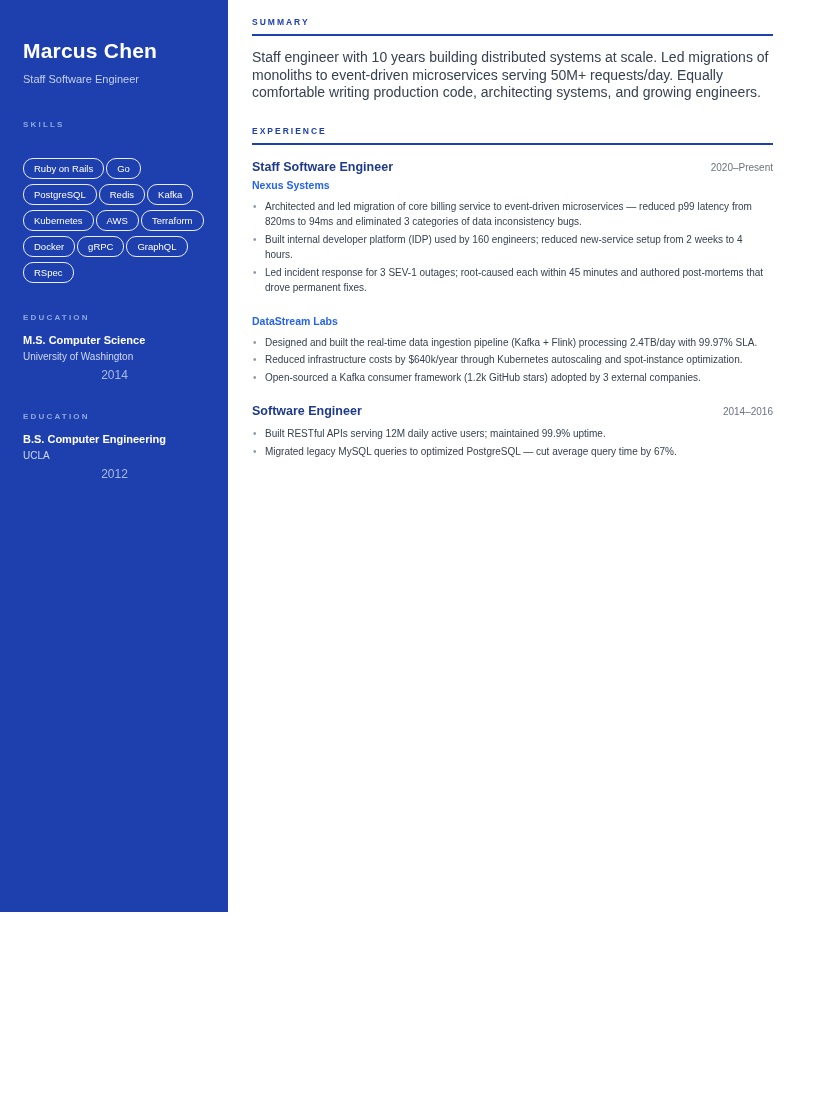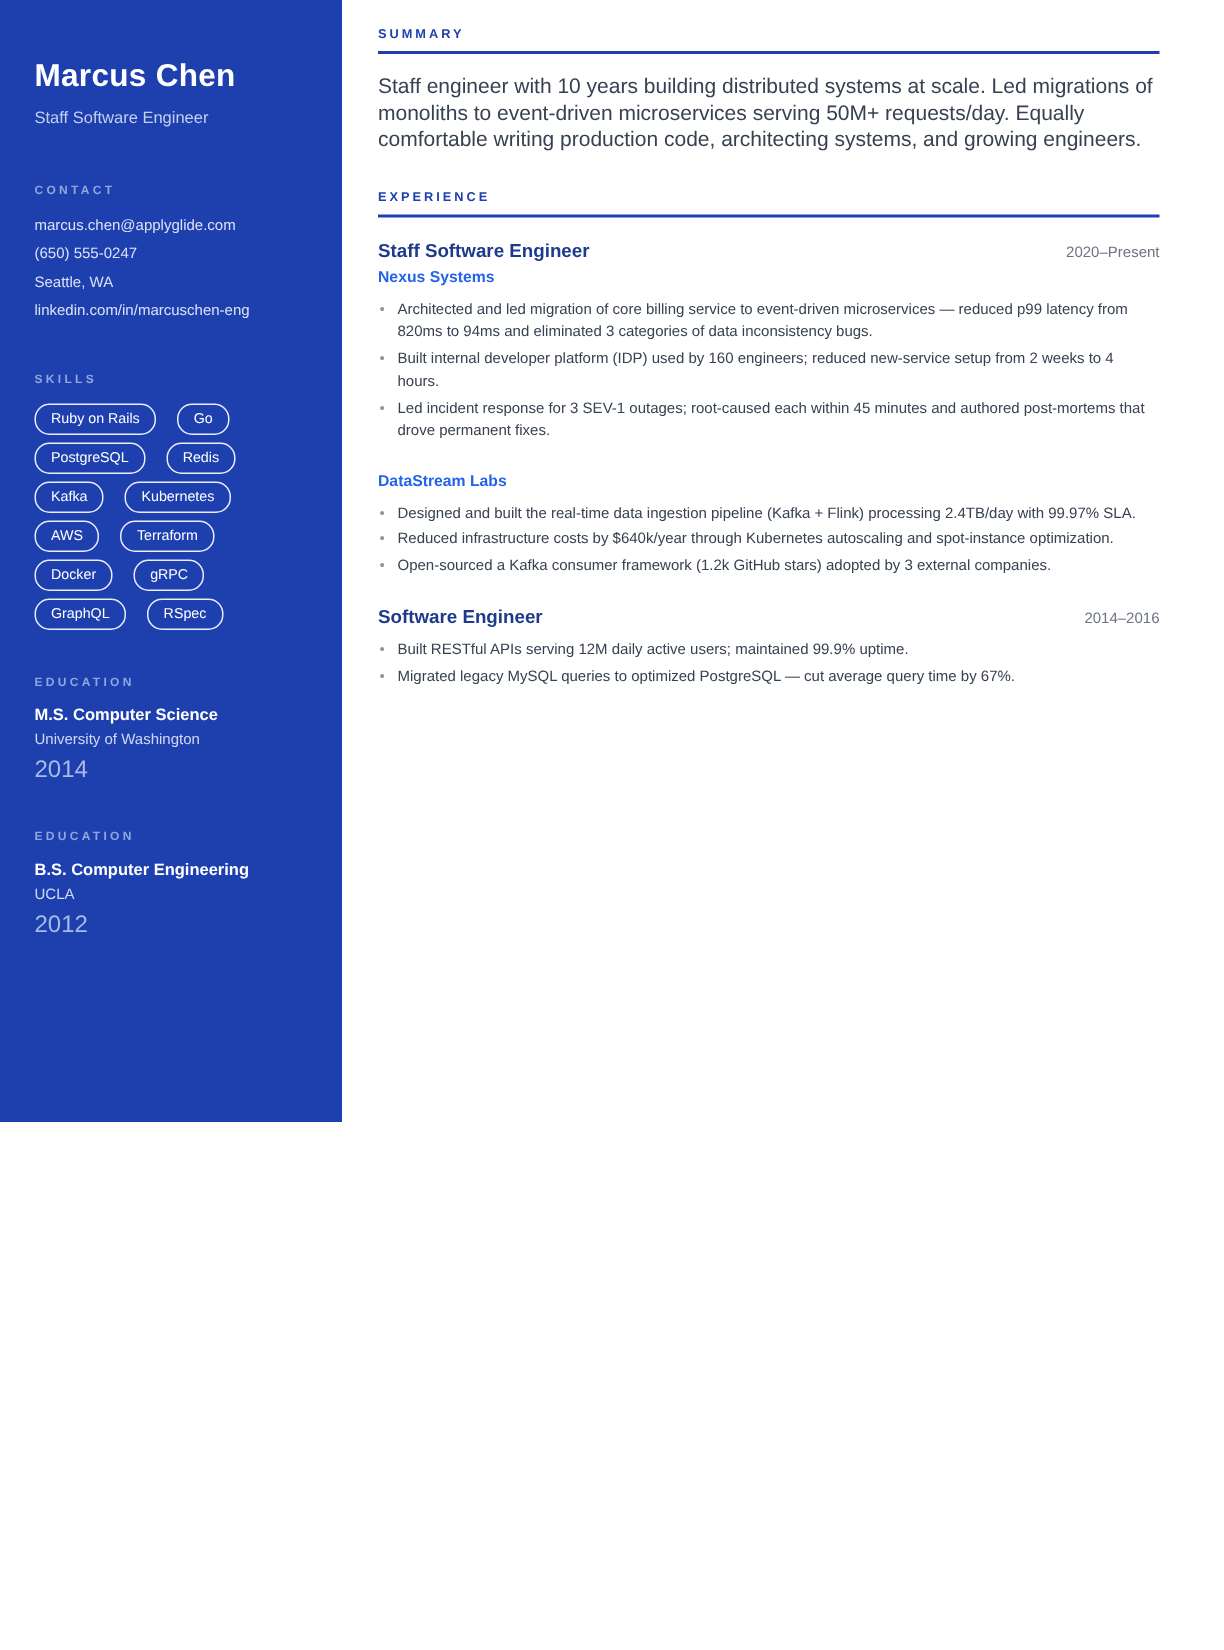--- a/index.html
+++ b/index.html
@@ -9,49 +9,49 @@
     width: 816px; height: 1100px;
     background: #ffffff;
     font-family: "Liberation Sans", sans-serif;
     position: relative;
     overflow: hidden;
   }
 
   
   .sidebar {
     position: absolute; top: 0; left: 0;
-    width: 228px; height: 748px;
+    width: 228px; height: 912px;
     background: var(--sidebar-bg, #1e40af);
     color: #ffffff;
     padding: 39px 22px 0 23px;
   }
   .name { font-size: 21px; font-weight: bold; margin: 0; letter-spacing: .2px; }
   .role { font-size: 11px; color: #c3cfee; margin-top: 10px; }
   .side-heading {
     font-size: 8px; font-weight: bold; letter-spacing: 2.2px;
     color: #8fa7dd; margin: 0;
   }
   .contact-section { margin-top: 37px; }
   .contact-list { margin-top: 14px; }
   .contact-item { font-size: 10px; color: #dbe2f6; margin-bottom: 8px; }
   .skills-section { margin-top: 35px; }
-  .tags { margin-top: 12px; display: flex; flex-wrap: wrap; gap: 5px 14px; width: 184px; }
+  .tags { margin-top: 29px; display: flex; flex-wrap: wrap; gap: 5px 2px; width: 184px; }
   .tag {
     display: inline-block;
     font-size: 9.5px; color: #ffffff;
     border: 1px solid #e8edf9;
     border-radius: 10px;
     padding: 4px 10px;
     white-space: nowrap;
   }
   .edu { margin-top: 30px; }
   .edu:first-of-type { margin-top: 33px; }
   .degree { font-size: 11px; font-weight: bold; color: #ffffff; margin-top: 12px; }
   .school { font-size: 10px; color: #cfd9f2; margin-top: 5px; }
-  .year { font-size: 16px; color: #a8bae6; margin-top: 6px; }
+  .year { font-size: 12px; color: #a8bae6; margin-top: 6px; text-align: center; }
 
   
   .main {
     position: absolute; top: 0; left: 252px;
     width: 521px;
     padding-top: 17px;
   }
   .sec-heading {
     font-size: 8.5px; font-weight: bold; letter-spacing: 2px;
     color: var(--accent, #1e40af);
@@ -84,34 +84,20 @@
     color: #8c98aa; font-size: 10px;
   }
 </style>
 </head>
 <body>
 
 <aside class="sidebar">
   <h1 class="name">Marcus Chen</h1>
   <div class="role">Staff Software Engineer</div>
 
-  <div class="contact-section">
-    <h2 class="side-heading">CONTACT</h2>
-    <div class="contact-list">
-
-        <div class="contact-item">marcus.chen@applyglide.com</div>
-
-        <div class="contact-item">(650) 555-0247</div>
-
-        <div class="contact-item">Seattle, WA</div>
-
-        <div class="contact-item">linkedin.com/in/marcuschen-eng</div>
-
-    </div>
-  </div>
 
   <div class="skills-section">
     <h2 class="side-heading">SKILLS</h2>
     <div class="tags">
 
         <span class="tag">Ruby on Rails</span>
 
         <span class="tag">Go</span>
 
         <span class="tag">PostgreSQL</span>

